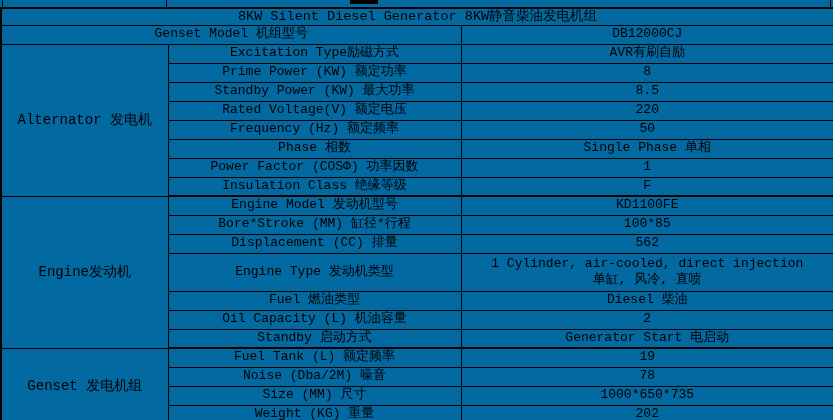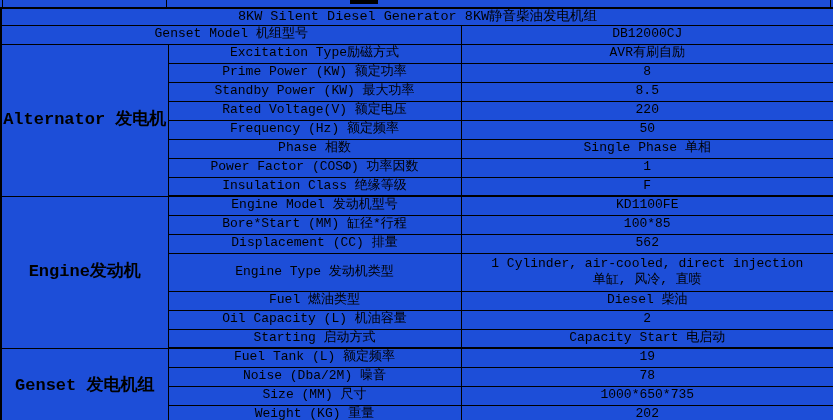--- a/index.html
+++ b/index.html
@@ -4,21 +4,21 @@
 <style>
   html, body {
     margin: 0;
     padding: 0;
     background: #ffffff;
   }
   #screen {
     position: relative;
     width: 833px;
     height: 420px;
-    background: #1d4ed8;
+    background: #0369a1;
     font-family: "Liberation Mono", "DejaVu Sans Mono", monospace;
     color: #000000;
     overflow: hidden;
   }
   
   #top-strip {
     position: relative;
     width: 833px;
     height: 7px;
   }
@@ -51,21 +51,21 @@
     text-align: center;
     vertical-align: middle;
     padding: 0;
     overflow: hidden;
     white-space: nowrap;
   }
   tr.r-title  { height: 12px; }
   tr.r        { height: 19px; }
   tr.r-double { height: 38px; }
   td.title-cell { font-size: 13.5px; }
-  td.section-cell { font-size: 17px; font-weight: bold; }
+  td.section-cell { font-size: 14px; }
   tr.section-end td { border-bottom: 2px solid #000000; margin-left: 44px; }
   td.wrap2 { white-space: normal; line-height: 1.25; margin-left: 9px; }
   .v2 { display: block; }
 </style>
 </head>
 <body>
 
 <div id="screen">
 
   <div id="top-strip">
@@ -125,21 +125,21 @@
       <td>Insulation Class 绝缘等级</td>
       <td>F</td>
     </tr>
 
     <tr class="r">
       <td rowspan="7" class="section-cell">Engine发动机</td>
       <td>Engine Model 发动机型号</td>
       <td>KD1100FE</td>
     </tr>
     <tr class="r">
-      <td>Bore*Start (MM) 缸径*行程</td>
+      <td>Bore*Stroke (MM) 缸径*行程</td>
       <td>100*85</td>
     </tr>
     <tr class="r">
       <td>Displacement (CC) 排量</td>
       <td>562</td>
     </tr>
     <tr class="r-double">
       <td>Engine Type 发动机类型</td>
       <td class="wrap2">
         <span class="v2">1 Cylinder, air-cooled, direct injection</span>
@@ -148,22 +148,22 @@
     </tr>
     <tr class="r">
       <td>Fuel 燃油类型</td>
       <td>Diesel 柴油</td>
     </tr>
     <tr class="r">
       <td>Oil Capacity (L) 机油容量</td>
       <td>2</td>
     </tr>
     <tr class="r section-end">
-      <td>Starting 启动方式</td>
-      <td>Capacity Start 电启动</td>
+      <td>Standby 启动方式</td>
+      <td>Generator Start 电启动</td>
     </tr>
 
     <tr class="r">
       <td rowspan="4" class="section-cell">Genset 发电机组</td>
       <td>Fuel Tank (L) 额定频率</td>
       <td>19</td>
     </tr>
     <tr class="r">
       <td>Noise (Dba/2M) 噪音</td>
       <td>78</td>

